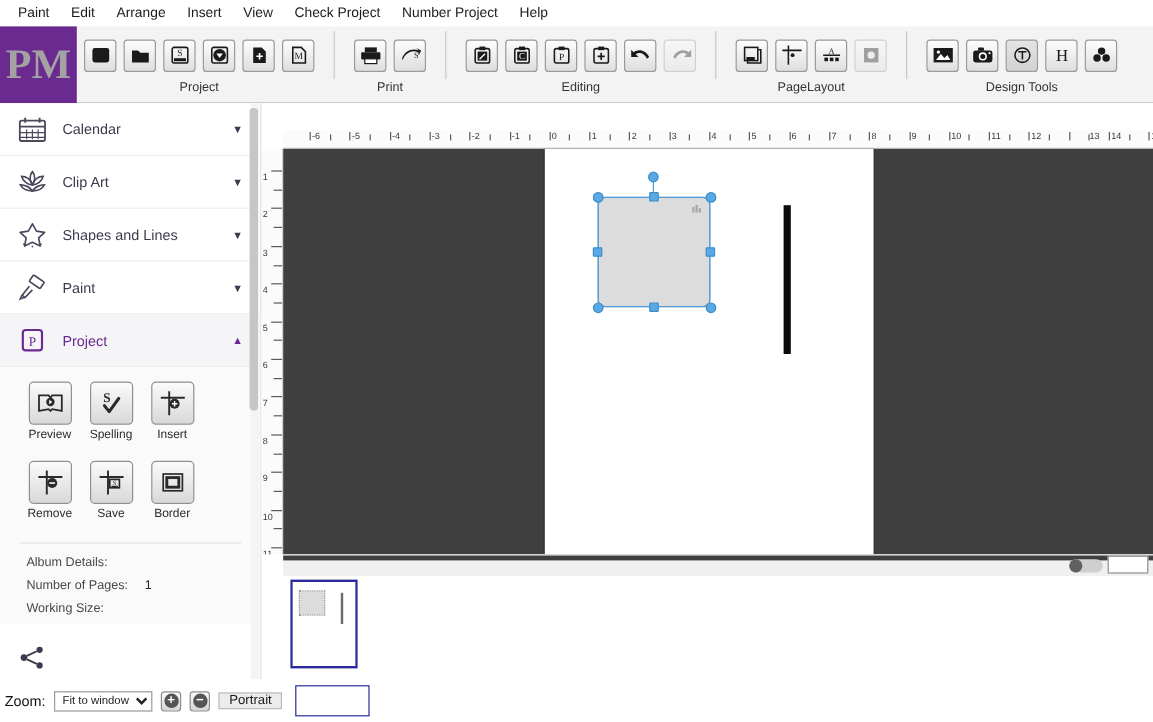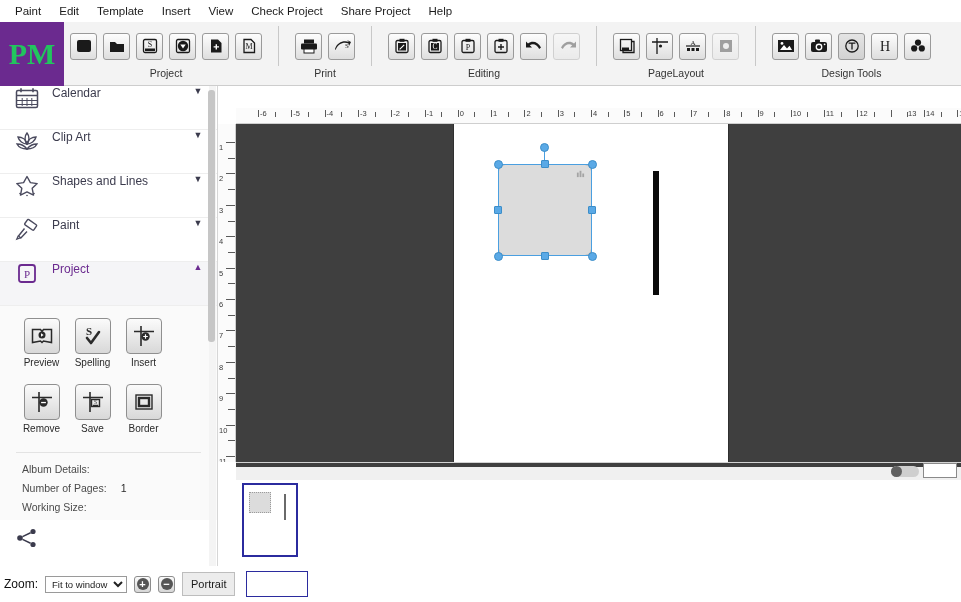--- a/index.html
+++ b/index.html
@@ -22,22 +22,22 @@
     white-space: nowrap; cursor: default;
   }
 
   
   .ribbon {
     height: 64px; background: #f3f3f3; display: flex;
     border-bottom: 1px solid #cdcdcd; position: relative;
   }
   .brand {
     width: 64px; height: 64px; background: #6b2a8f;
-    color: #22c55e; display: flex; align-items: center; justify-content: center;
-    font-family: "Liberation Serif", serif; font-size: 30px; font-weight: bold;
+    color: #a3a3a3; display: flex; align-items: center; justify-content: center;
+    font-family: "Liberation Serif", serif; font-size: 35px; font-weight: bold;
     letter-spacing: 0px; flex: none;
   }
   .rib-groups { display: flex; align-items: flex-start; flex: 1; }
   .rib-group { display: flex; flex-direction: column; align-items: center; padding: 0 6px; height: 64px; }
   .rib-icons { display: flex; gap: 6px; align-items: center; height: 44px; padding-top: 4px; }
   .rib-label { font-size: 10.5px; color: #333; margin-top: 1px; }
   .rib-sep { width: 1px; background: #c8c8c8; height: 40px; margin: 4px 10px 0 10px; flex: none; }
 
   .tbtn {
     width: 27px; height: 27px; border: 1px solid #9a9a9a; border-radius: 3px;
@@ -51,21 +51,21 @@
 
   
   .body { display: flex; height: 516px; }
 
   
   .sidebar {
     width: 218px; flex: none; background: #ffffff; position: relative;
     border-right: 1px solid #d6d6d6; overflow: hidden;
   }
   .acc-row {
-    height: 44px; display: flex; align-items: flex-start; cursor: pointer;
+    height: 44px; display: flex; align-items: center; cursor: pointer;
     padding: 0 12px 0 14px; border-bottom: 1px solid #eeeeee;
   }
   .acc-row.open { background: #f5f5f7; }
   .acc-ic { width: 34px; flex: none; display: flex; align-items: center; justify-content: flex-start; }
   .acc-txt { flex: 1; font-size: 12px; color: #3b3b4d; padding-left: 4px; }
   .acc-row.open .acc-txt { color: #6b2a8f; }
   .chev { width: 14px; text-align: center; color: #3b3b4d; font-size: 9px; }
   .acc-row.open .chev { color: #6b2a8f; }
 
   .panel { padding: 12px 0 0 0; background: #fafafa; }
@@ -195,38 +195,38 @@
     width: 17px; height: 17px; border-radius: 3px; border: 1px solid #8d8d8d;
     background: linear-gradient(#fbfbfb, #d6d6d6);
     display: flex; align-items: center; justify-content: center; cursor: pointer;
   }
   .rbtn .dot {
     width: 12px; height: 12px; border-radius: 50%; background: #555;
     display: flex; align-items: center; justify-content: center;
     color: #fff; font-size: 11px; line-height: 1; font-weight: bold;
   }
   .portrait-btn {
-    height: 24px; padding: 0 8px; font-size: 11px; color: #1a1a1a;
+    height: 14px; padding: 0 8px; font-size: 11px; color: #1a1a1a;
     background: #ececec; border: 1px solid #bdbdbd; display: flex; align-items: center;
     cursor: pointer;
   }
 </style>
 </head>
 <body>
 
 <div id="app">
 
   <div class="menubar" id="menubar">
       <div class="menu-item">Paint</div>
       <div class="menu-item">Edit</div>
-      <div class="menu-item">Template</div>
+      <div class="menu-item">Arrange</div>
       <div class="menu-item">Insert</div>
       <div class="menu-item">View</div>
       <div class="menu-item">Check Project</div>
-      <div class="menu-item">Share Project</div>
+      <div class="menu-item">Number Project</div>
       <div class="menu-item">Help</div>
     </div>
 
   <div class="ribbon">
     <div class="brand">PM</div>
     <div class="rib-groups" id="ribbon-groups">
         <div class="rib-group">
           <div class="rib-icons">
             <div class="tbtn">
               <span>

